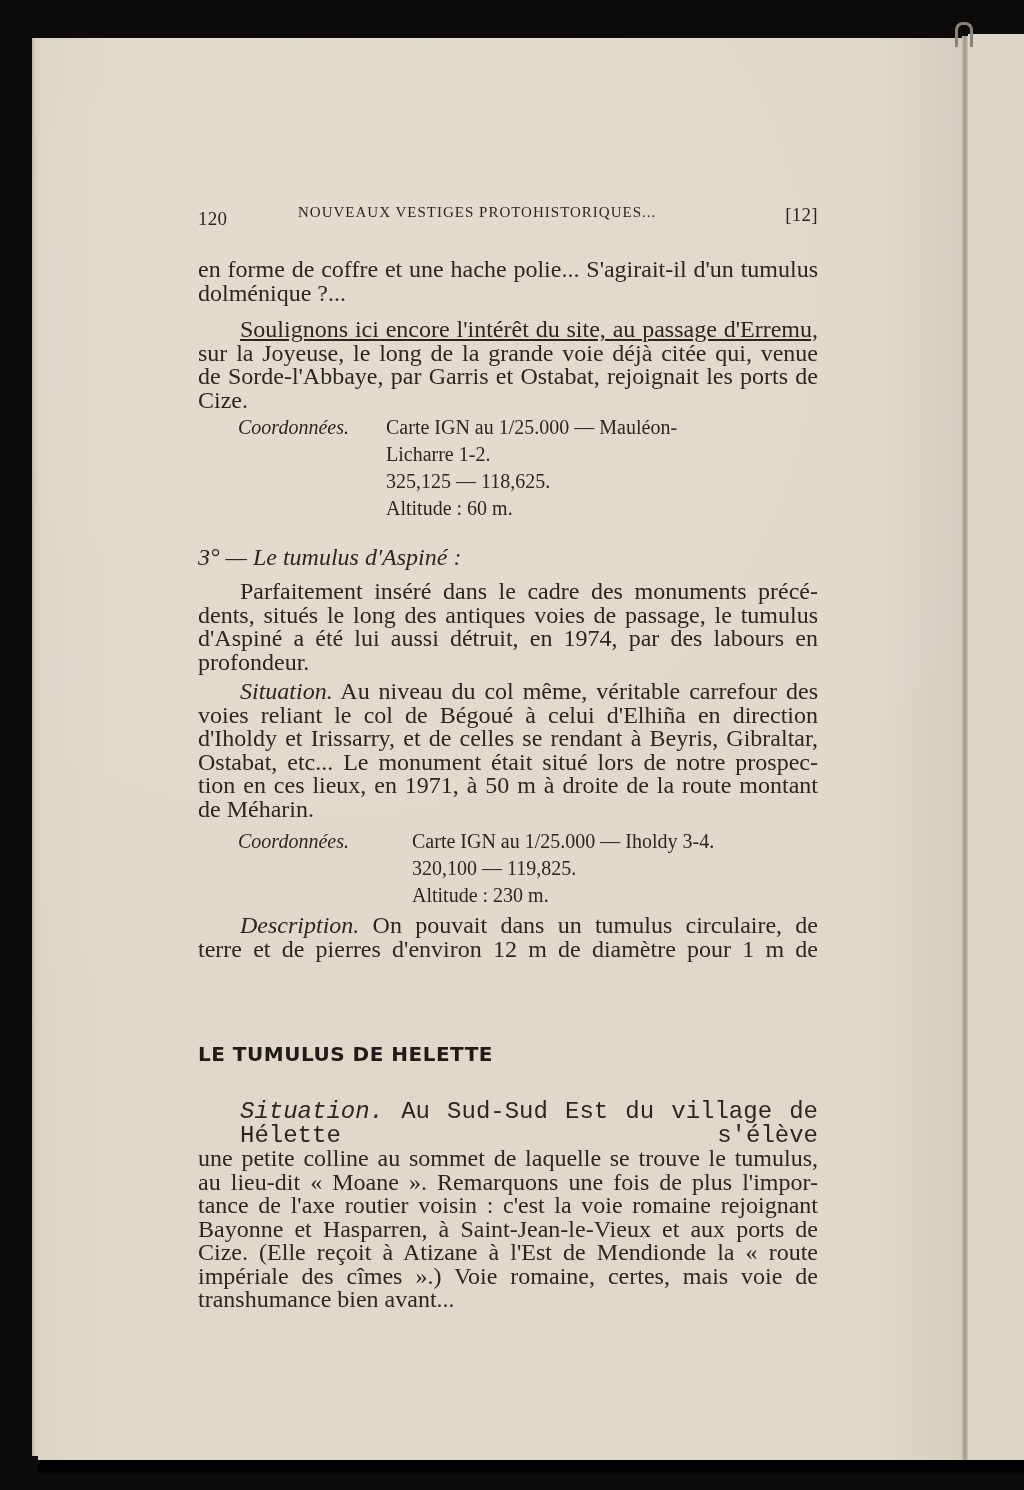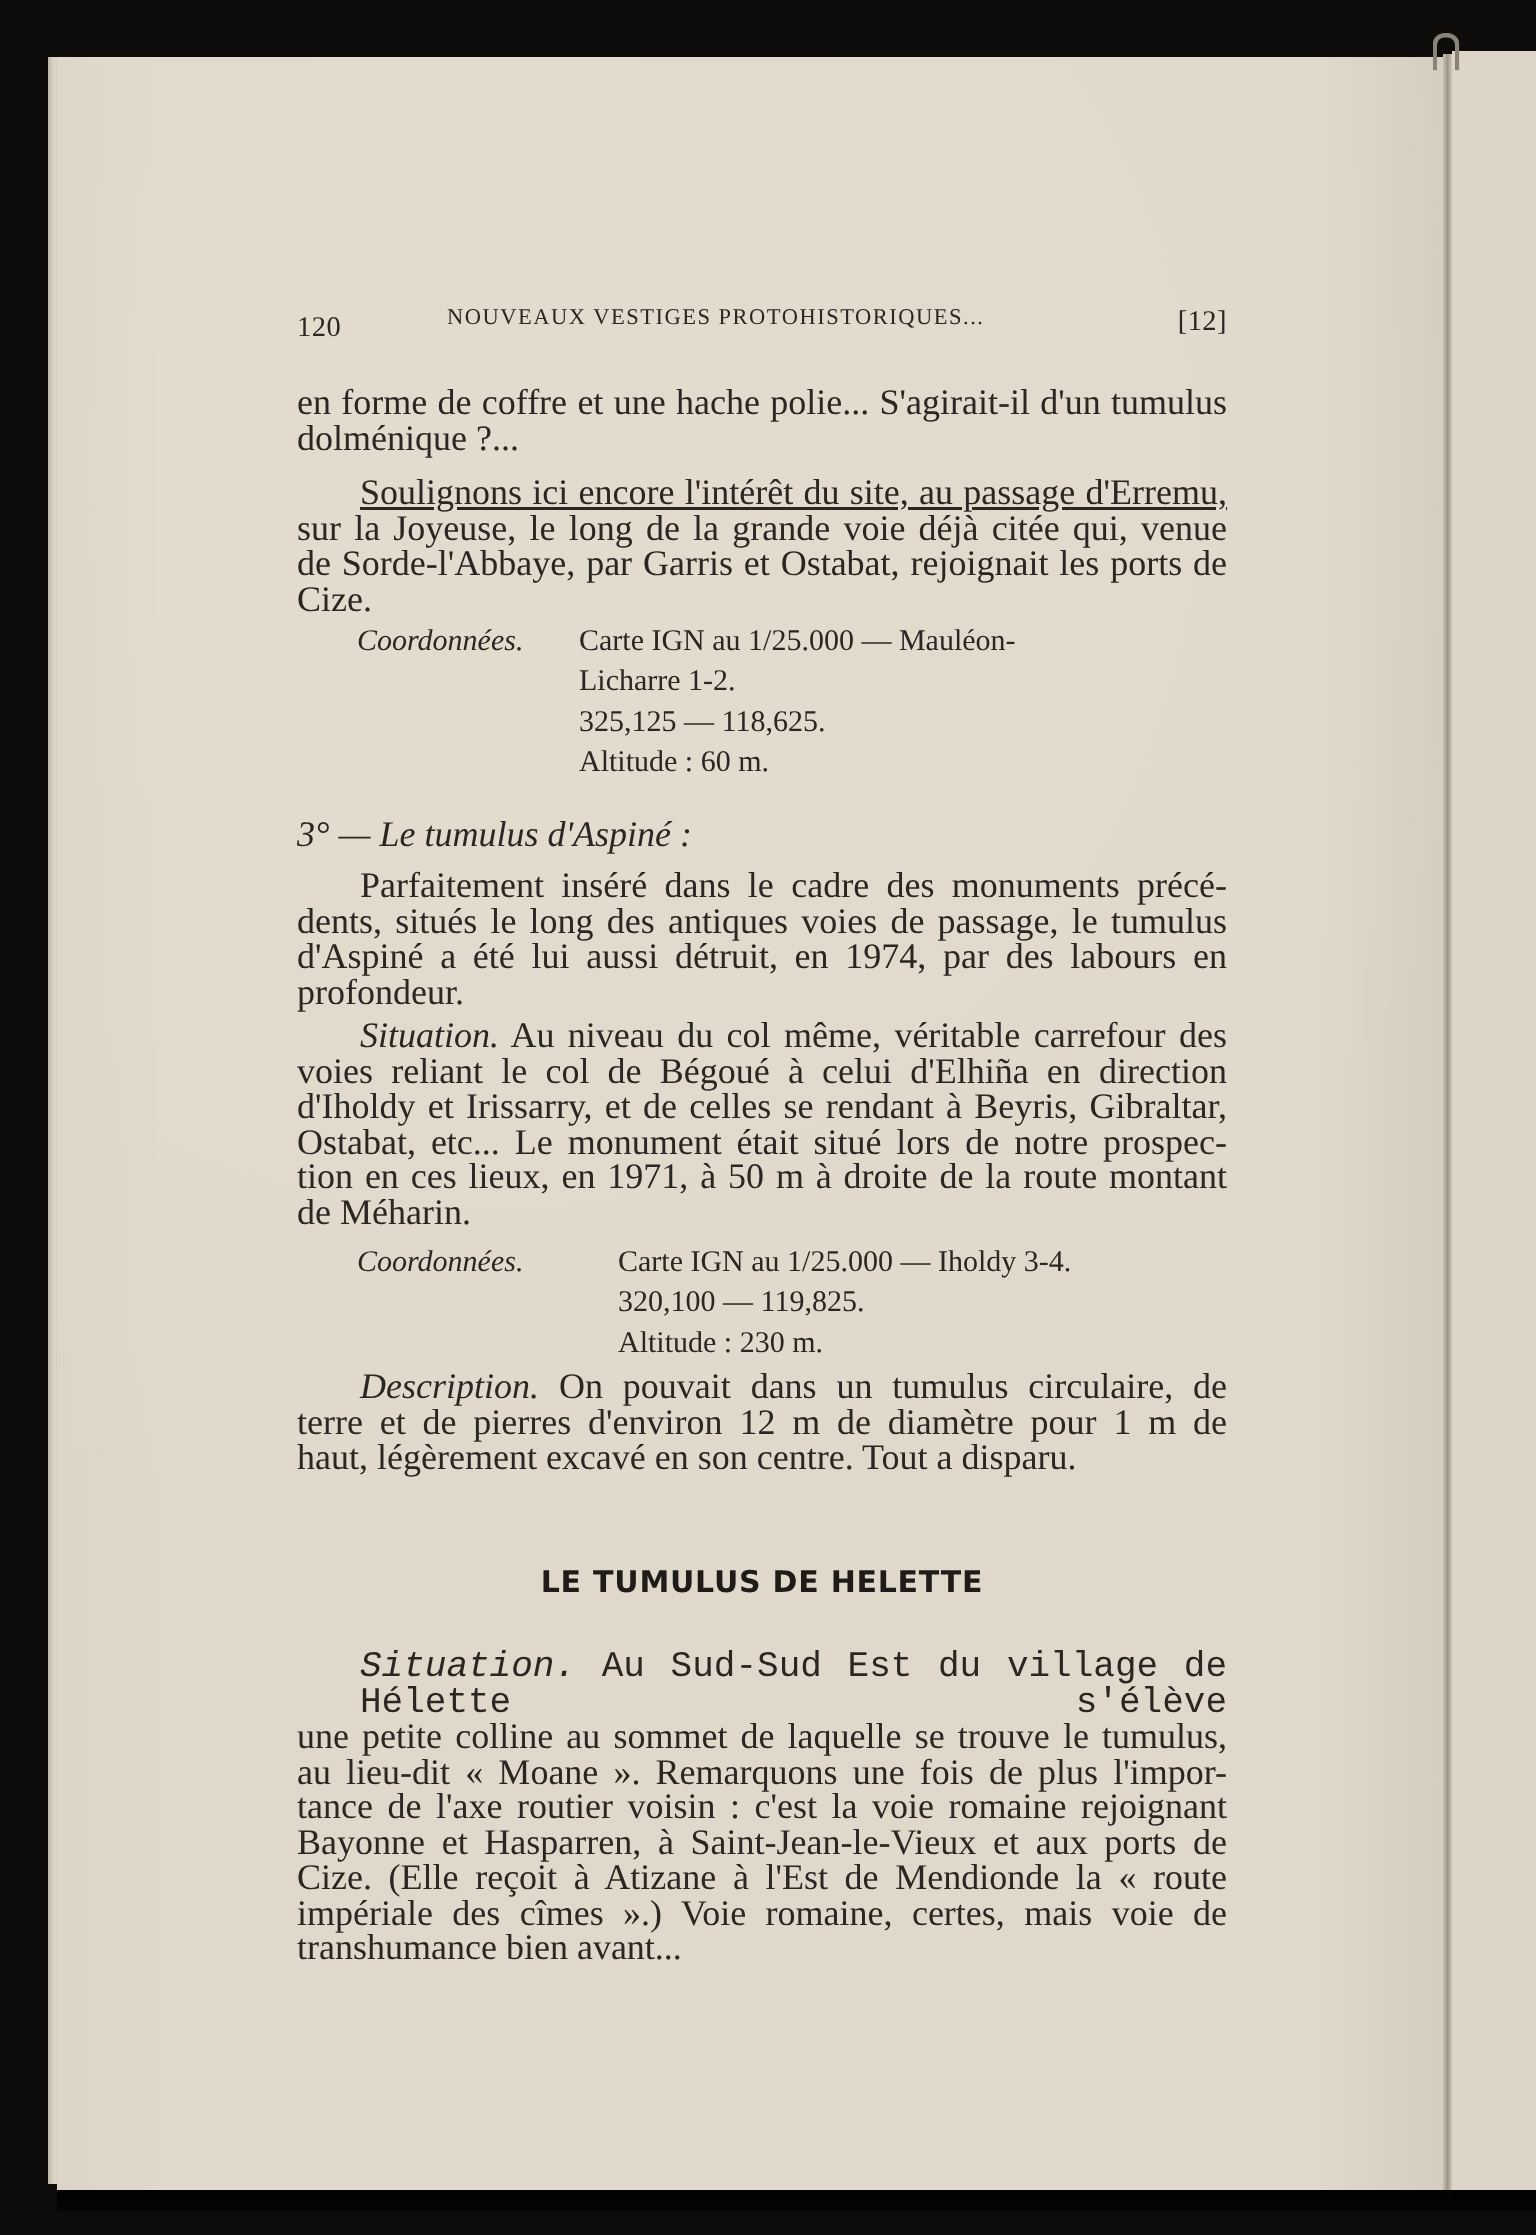--- a/index.html
+++ b/index.html
@@ -132,21 +132,21 @@
       left: 0;
       top: 544px;
       font-size: 24px;
       font-style: italic;
     }
     .section-title {
       position: absolute;
       left: 0;
       top: 1042px;
       width: 620px;
-      text-align: center;
+      text-align: left;
       font-family: "DejaVu Sans", "Liberation Sans", sans-serif;
       font-weight: bold;
       font-size: 20px;
       letter-spacing: 0.5px;
       color: #1e1b18;
     }
   </style>
 </head>
 <body>
 
@@ -210,21 +210,20 @@
     <div class="vals" style="left:150px;margin-left:24px;">
       <div>Carte IGN au 1/25.000 — Iholdy 3-4.</div>
       <div>320,100 — 119,825.</div>
       <div>Altitude : 230 m.</div>
     </div>
   </div>
 
   <div class="para" style="top:914px;">
     <span class="line" style="padding-left:42px;"><span class="lbl">Description.</span> <span>On pouvait dans un tumulus circulaire, de</span></span>
     <span class="line">terre et de pierres d'environ 12 m de diamètre pour 1 m de</span>
-    <span class="line last">haut, légèrement excavé en son centre. Tout a disparu.</span>
   </div>
 
   <div class="section-title">LE TUMULUS DE HELETTE</div>
 
   <div class="para" style="top:1100px;">
     <span class="line" style="padding-left:42px;font-family:Liberation Mono, monospace;"><span class="lbl">Situation.</span> <span>Au Sud-Sud Est du village de Hélette s'élève</span></span>
     <span class="line">une petite colline au sommet de laquelle se trouve le tumulus,</span>
     <span class="line">au lieu-dit « Moane ». Remarquons une fois de plus l'impor-</span>
     <span class="line">tance de l'axe routier voisin : c'est la voie romaine rejoignant</span>
     <span class="line">Bayonne et Hasparren, à Saint-Jean-le-Vieux et aux ports de</span>

